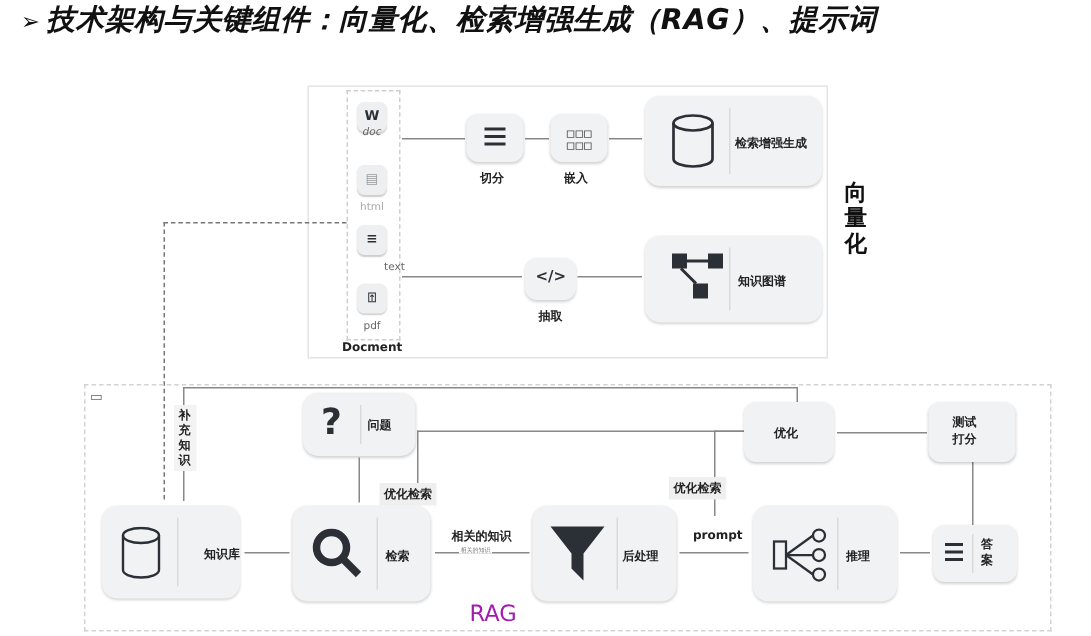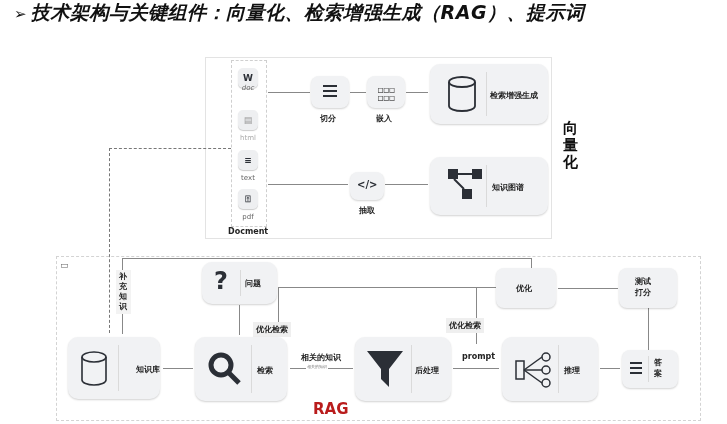--- a/index.html
+++ b/index.html
@@ -10,38 +10,38 @@
   .doc-col{position:absolute;left:231px;top:60px;width:34px;height:165px;border:1px dashed #cfcfcf;}
   .doc-ico{position:absolute;width:20px;height:20px;border-radius:5px;background:#eeeff1;box-shadow:0 1px 1px #ccc;display:flex;align-items:center;justify-content:center;font-size:9px;color:#2b2f36;font-weight:bold;}
   .doc-lbl{position:absolute;font-size:7px;color:#666;width:34px;text-align:center;}
   .card{position:absolute;background:#f1f2f4;border-radius:10px;box-shadow:0 1px 2px rgba(0,0,0,.18);}
   .card .sep{position:absolute;top:8px;bottom:8px;width:1px;background:#dadada;}
   .lbl{position:absolute;font-size:8px;font-weight:bold;color:#222;white-space:nowrap;}
   .line{position:absolute;background:#888;}
   .rag-panel{position:absolute;left:56px;top:256px;width:643px;height:163px;border:1px dashed #d3d3d3;}
   .tag{position:absolute;background:#efefef;font-size:8px;font-weight:bold;padding:2px 3px;color:#222;}
   .side-text{position:absolute;font-size:15px;font-weight:bold;color:#111;line-height:17px;width:16px;}
-  .rag-text{position:absolute;font-size:15px;font-weight:bold;color:#b91c1c;}
+  .rag-text{position:absolute;font-size:15px;font-weight:normal;color:#a21caf;}
 </style>
 </head>
 <body>
 
 <div class="title">
   <span class="arrow">➢</span><span>技术架构与关键组件：向量化、检索增强生成（RAG）、提示词</span>
 </div>
 
 <div class="panel-top"></div>
 <div class="doc-col"></div>
 
 <div class="doc-ico" style="left:238px;top:68px;">W</div>
 <div class="doc-lbl" style="left:231px;top:84px;font-style:italic;">doc</div>
 <div class="doc-ico" style="left:238px;top:110px;color:#999;">▤</div>
 <div class="doc-lbl" style="left:231px;top:134px;color:#aaa;">html</div>
 <div class="doc-ico" style="left:238px;top:150px;">≡</div>
-<div class="doc-lbl" style="left:231px;top:174px;">text</div>
+<div class="doc-lbl" style="left:246px;top:174px;">text</div>
 <div class="doc-ico" style="left:238px;top:189px;">⍐</div>
 <div class="doc-lbl" style="left:231px;top:213px;">pdf</div>
 <div class="lbl" style="left:228px;top:227px;font-size:8px;">Docment</div>
 
 <div class="line" style="left:268px;top:92px;width:42px;height:1px;"></div>
 <div class="card" style="left:311px;top:76px;width:38px;height:32px;border-radius:8px;">
   <div style="position:absolute;left:12px;top:9px;width:14px;height:2px;background:#2b2f36;box-shadow:0 5px 0 #2b2f36,0 10px 0 #2b2f36;"></div>
 </div>
 <div class="lbl" style="left:320px;top:113px;">切分</div>
 <div class="line" style="left:350px;top:92px;width:16px;height:1px;"></div>

